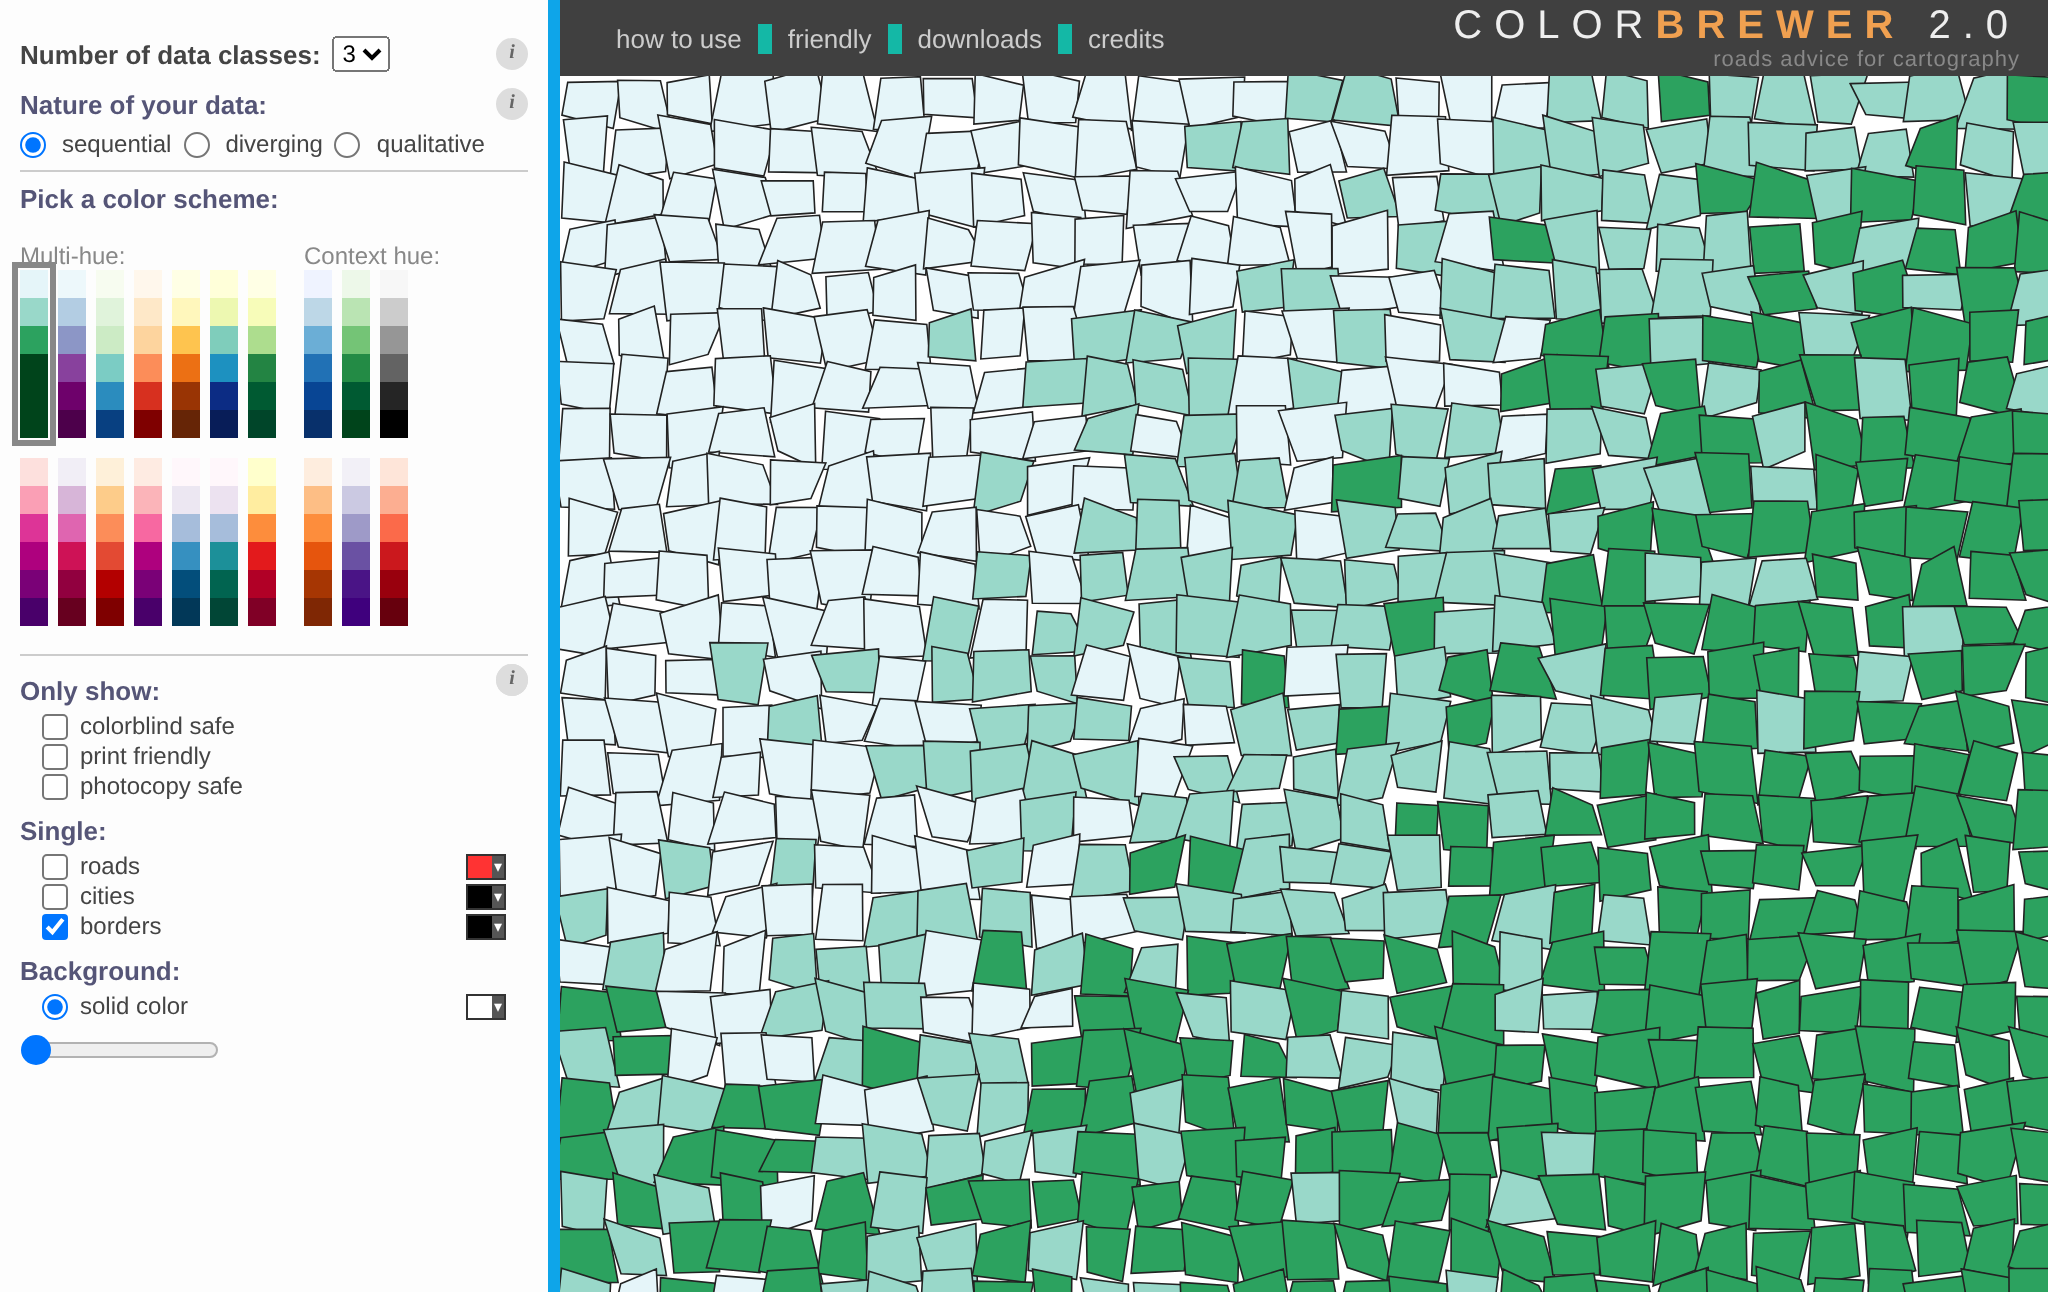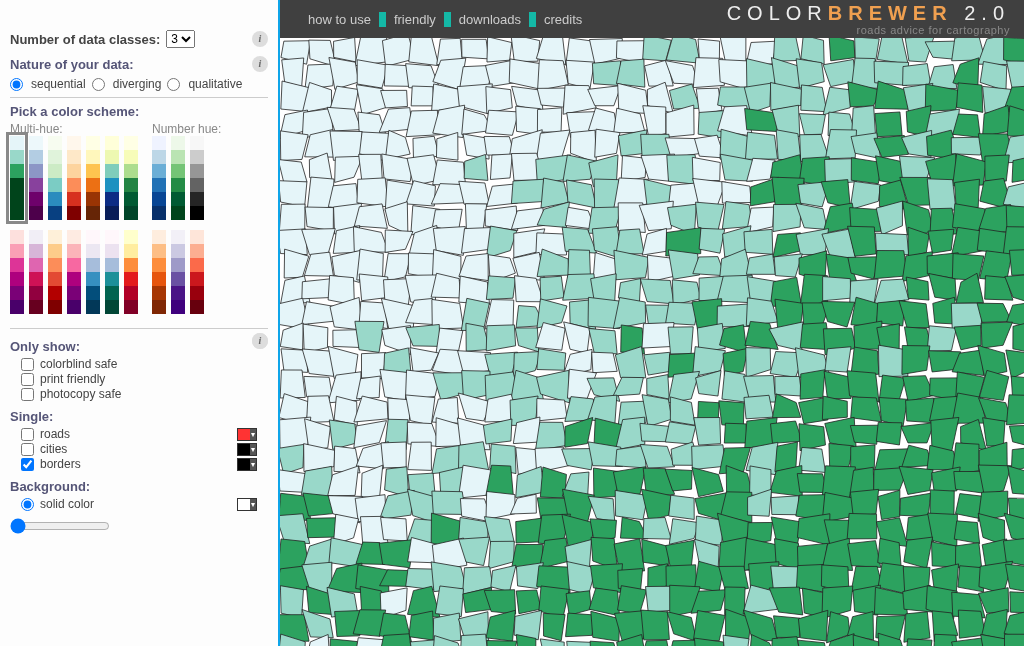--- a/index.html
+++ b/index.html
@@ -5,28 +5,28 @@
 * { box-sizing: border-box; margin: 0; padding: 0; }
 body { font-family: "Helvetica Neue", Arial, sans-serif; font-size: 12px; color: #333; width: 1024px; height: 646px; overflow: hidden; background: #fff; }
 .header { background: #404040; height: 38px; display: flex; align-items: center; justify-content: space-between; padding: 0 14px 0 300px; color: #ccc; position: relative; }
 .header-nav { display: flex; gap: 0; font-size: 13px; }
 .header-nav a { color: #ccc; text-decoration: none; padding: 0 8px; border-right: 7px solid #14b8a6; }
 .header-nav a:last-child { border-right: none; }
 .header-logo { text-align: right; line-height: 1.1; }
 .header-logo .title { font-size: 20px; letter-spacing: 6px; color: #eee; font-weight: 300; }
 .header-logo .title .br { color: #f0a050; font-weight: 700; }
 .header-logo .sub { font-size: 11px; color: #888; letter-spacing: 0.5px; }
-.sidebar { position: absolute; left: 0; top: 0; width: 280px; height: 646px; background: #fdfdfd; border-right: 2px solid #0ea5e9; padding: 22px 10px; z-index: 2; }
+.sidebar { position: absolute; left: 0; top: 0; width: 280px; height: 646px; background: #fdfdfd; border-right: 6px solid #0ea5e9; padding: 10px 10px; z-index: 2; }
 .section-label { color: #557; font-weight: bold; font-size: 13px; margin: 6px 0 3px 0; display: flex; align-items: center; justify-content: space-between; }
 .info-btn { width: 16px; height: 16px; border-radius: 50%; background: #ddd; color: #666; font-size: 10px; font-style: italic; text-align: center; line-height: 16px; font-family: serif; cursor:pointer; }
 .row { display: flex; align-items: center; gap: 6px; margin: 2px 0; color: #444; }
 select { font-size: 12px; }
 hr { border: none; border-top: 1px solid #ccc; margin: 4px 0; }
 .sub-label { color: #888; font-size: 12px; }
-.schemes { display: flex; gap: 14px; margin-top: 3px; }
+.schemes { display: flex; gap: 14px; margin-top: 14px; }
 .scheme-col { }
 .ramp-row { display: flex; gap: 5px; margin-bottom: 10px; }
 .ramp { width: 14px; display: flex; flex-direction: column; cursor: pointer; }
 .ramp.selected { outline: 3px solid #888; outline-offset: 1px; }
 .ramp .sw { height: 14px; }
 .chk-row { display: flex; align-items: center; gap: 4px; margin: 1px 11px; color: #444; }
 .chk-row .color-chip { width: 20px; height: 13px; border: 1px solid #333; margin-left: auto; display: flex; }
 .color-chip .half { flex: 1; }
 .color-chip .arrow { width: 6px; background: #555; color: #fff; font-size: 8px; text-align: center; line-height: 11px; }
 .scheme-panel { position: absolute; left: 180px; top: 296px; width: 100px; background: #fdfdfd; padding: 4px; }
@@ -199,21 +199,21 @@
             <div class="sw" style="background: rgb(255, 255, 204);"></div>
             <div class="sw" style="background: rgb(255, 237, 160);"></div>
             <div class="sw" style="background: rgb(253, 141, 60);"></div>
             <div class="sw" style="background: rgb(227, 26, 28);"></div>
             <div class="sw" style="background: rgb(177, 0, 38);"></div>
             <div class="sw" style="background: rgb(128, 0, 38);"></div>
           </div>
         </div>
     </div>
     <div class="scheme-col">
-      <div class="sub-label">Number hue:</div>
+      <div class="sub-label">Context hue:</div>
       <div class="ramp-row" id="single-a">
           <div class="ramp">
             <div class="sw" style="background: rgb(239, 243, 255);"></div>
             <div class="sw" style="background: rgb(189, 215, 231);"></div>
             <div class="sw" style="background: rgb(107, 174, 214);"></div>
             <div class="sw" style="background: rgb(33, 113, 181);"></div>
             <div class="sw" style="background: rgb(8, 69, 148);"></div>
             <div class="sw" style="background: rgb(8, 48, 107);"></div>
           </div>
           <div class="ramp">

